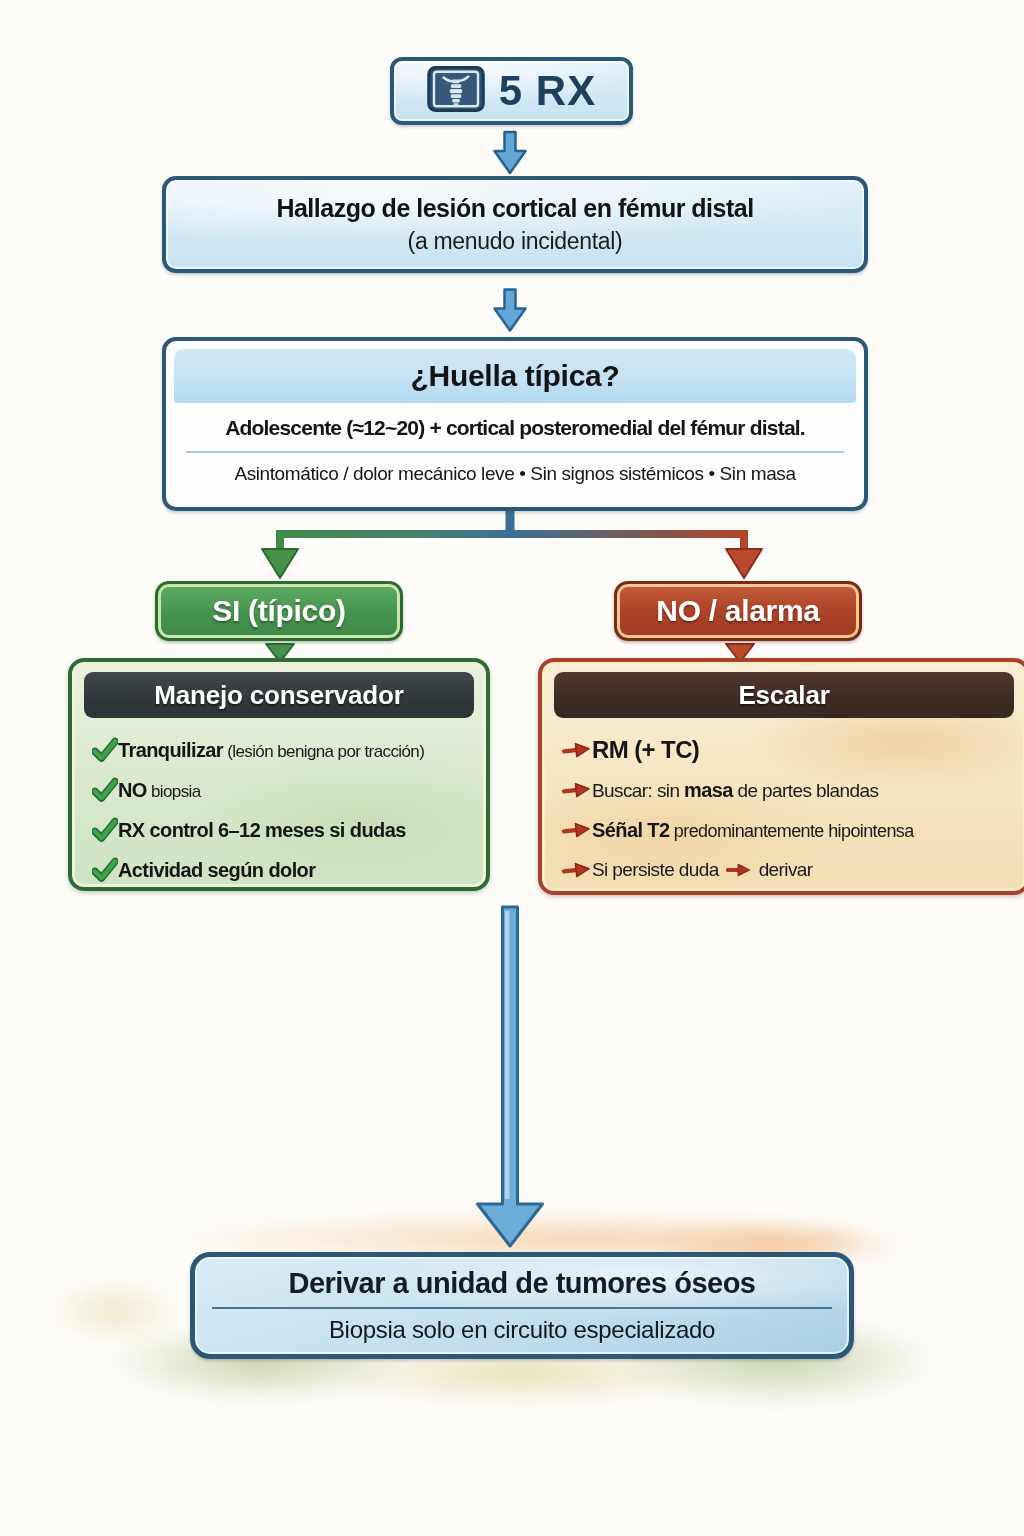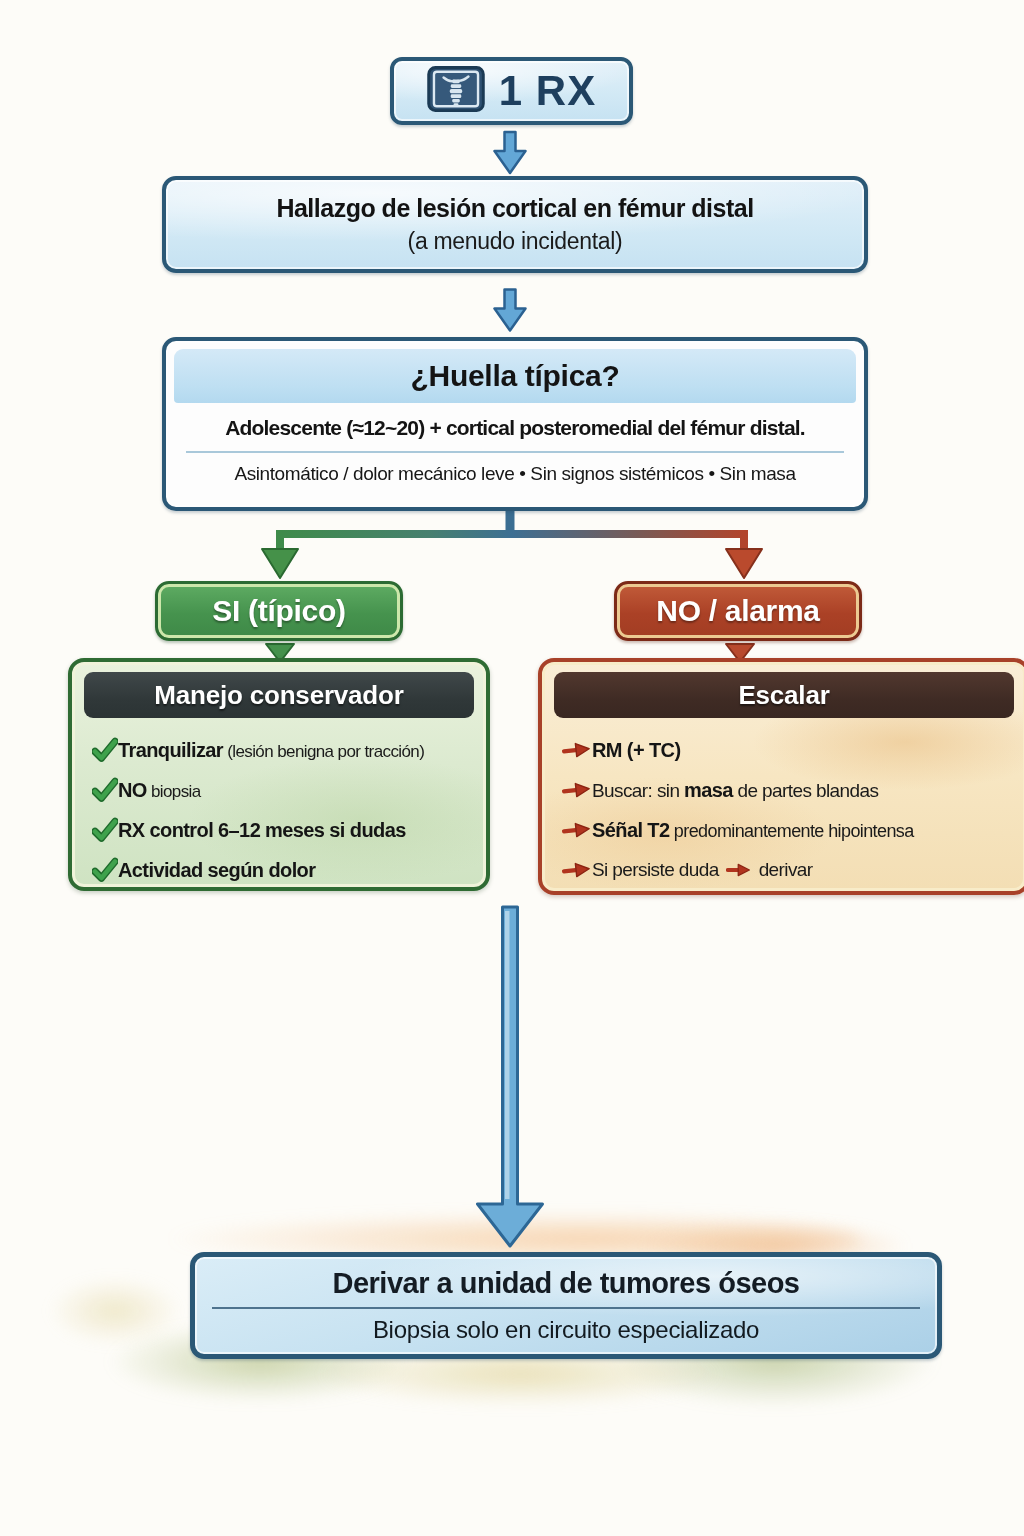--- a/index.html
+++ b/index.html
@@ -102,27 +102,27 @@
   .mg-orange .mg-header { background: linear-gradient(180deg,#52382f 0%, #3f2b24 60%, #392721 100%); }
 
   .rows { margin:12px 8px 0 20px; }
   .row { display:flex; align-items:center; height:40px; white-space:nowrap; }
   .row .ic { flex:0 0 auto; display:flex; }
   .row .txt { letter-spacing:-0.6px; }
   .c-row .txt .b { font-weight:bold; font-size:20px; color:#151515; }
   .c-row .txt .reg { font-size:17px; color:#1a1a1a; }
   .e-row .txt .b { font-weight:bold; font-size:20px; color:#151515; }
   .e-row .txt .reg { font-size:19px; color:#1a1a1a; }
-  .e-row1 .txt .b { font-size:20px; }
+  .e-row1 .txt .b { font-size:24px; }
   .e-row3 .txt .reg { font-size:18px; }
   .inline-arrow { display:inline-flex; margin:0 7px; vertical-align:-2px; }
 
   
-  .referral-box { left:190px; top:1252px; width:752px; height:107px;
-    border-width:5px; border-radius:14px;
+  .referral-box { left:190px; top:1252px; width:664px; height:107px;
+    border-width:5px; border-radius:20px;
     background:
       radial-gradient(80% 70% at 70% 20%, rgba(255,255,255,.6), rgba(255,255,255,0) 60%),
       linear-gradient(165deg,#daedf7 0%, #c7e2f1 45%, #abd0e7 100%); }
   .ref-title { font-size:29px; font-weight:bold; letter-spacing:-0.5px; color:#141c24; }
   .ref-divider { width:calc(100% - 34px); border-top:2px solid #4e738e; margin:7px 0; }
   .ref-sub { font-size:24px; letter-spacing:-0.3px; color:#121a20; }
 </style>
 </head>
 <body>
 
@@ -143,21 +143,21 @@
         <path d="M17,12 Q23,17 28,15.5" fill="none" stroke="#d8e6f0" stroke-width="2.5" stroke-linecap="round"></path>
         <path d="M43,11 Q37,16 32,15.5" fill="none" stroke="#d8e6f0" stroke-width="2.5" stroke-linecap="round"></path>
         <rect x="26" y="14" width="8" height="4" rx="1.5" fill="#d8e6f0"></rect>
         <rect x="24.5" y="19" width="11" height="4" rx="1.5" fill="#d8e6f0"></rect>
         <rect x="23.5" y="24" width="13" height="4.5" rx="1.8" fill="#d8e6f0"></rect>
         <rect x="24.5" y="29.5" width="11" height="4" rx="1.5" fill="#d8e6f0"></rect>
         <rect x="26" y="34.5" width="8" height="3.5" rx="1.4" fill="#d8e6f0"></rect>
         <rect x="27.5" y="38.8" width="5" height="3" rx="1.2" fill="#d8e6f0"></rect>
       </svg>
     </span>
-    <span class="rx-label">1 RX</span>
+    <span class="rx-label">5 RX</span>
   </div>
 
   <svg class="arrow-sm" style="left:490px; top:130px;" width="40" height="45" viewBox="0 0 40 45">
     <path d="M14.5,2 L25.5,2 L25.5,21 L35.5,21 L20,43 L4.5,21 L14.5,21 Z" fill="#63a7d6" stroke="#2b6191" stroke-width="2.5" stroke-linejoin="round"></path>
   </svg>
 
   <div class="blue-box finding-box">
     <div class="finding-title">Hallazgo de lesión cortical en fémur distal</div>
     <div class="finding-sub">(a menudo incidental)</div>
   </div>

